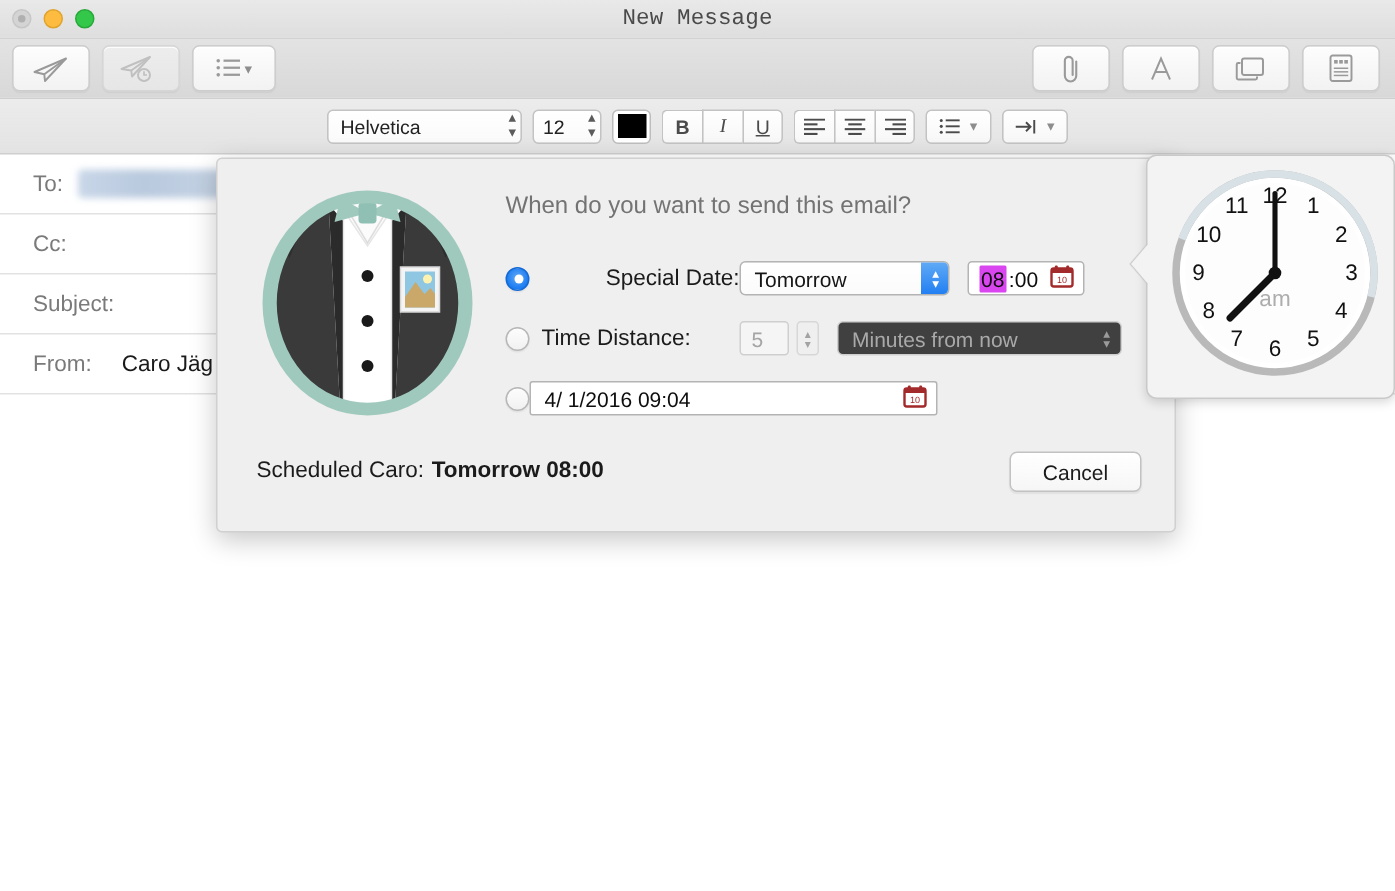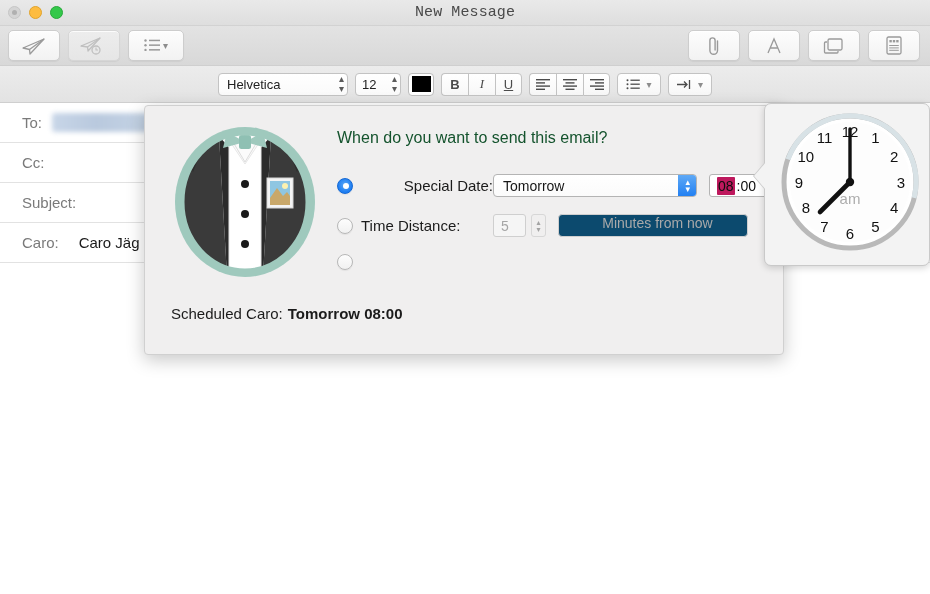--- a/index.html
+++ b/index.html
@@ -127,21 +127,21 @@
     position: absolute; left: 144px; top: 105px; width: 640px; height: 250px;
     background: #f0efef;
     border: 1px solid #d0d0d0;
     border-radius: 4px;
     box-shadow: 0 5px 18px rgba(0,0,0,.22);
     z-index: 20;
   }
   .tux { position: absolute; left: 26px; top: 20px; width: 148px; height: 152px; }
   .dlg-title {
     position: absolute; left: 192px; top: 23px;
-    font-size: 16px; color: #14532d;
+    font-size: 16px; color: #737373;
   }
   .row { position: absolute; left: 192px; display: flex; align-items: center; }
   .row.r1 { top: 68px; text-align: right; }
   .row.r2 { top: 108px; }
   .row.r3 { top: 148px; }
   .radio {
     width: 16px; height: 16px; border-radius: 50%;
     background: linear-gradient(#fdfdfd,#f1f1f1);
     border: 1px solid #b7b7b7; flex: none;
     box-shadow: 0 1px 1px rgba(0,0,0,.06);
@@ -166,21 +166,21 @@
   }
   .select .bluestep {
     width: 19px; height: 23px; flex: none; margin: -1px -1px -1px 0;
     background: linear-gradient(#62abf6,#1f7ef2);
     border-radius: 0 4px 4px 0;
     display: flex; flex-direction: column;
     align-items: center; justify-content: center; color: #fff;
     font-size: 9px; line-height: 7px; letter-spacing: -.5px;
   }
   .select.disabled {
-    background: #0c4a6e; border-color: #cfcfcf; color: #a9a9a9; flex-direction: column;
+    background: #404040; border-color: #cfcfcf; color: #a9a9a9;
   }
   .select.disabled .graystep {
     width: 19px; height: 23px; flex: none;
     display: flex; flex-direction: column; align-items:center; justify-content:center;
     color:#9b9b9b; font-size:9px; line-height:7px; letter-spacing:-.5px;
   }
 
   .numfield {
     width: 33px; height: 23px; border-radius: 3px;
     background: #f5f5f5; border: 1px solid #cfcfcf;
@@ -193,21 +193,21 @@
     display: flex; flex-direction: column; align-items: center; justify-content: center;
     color: #a3a3a3; font-size: 8px; line-height: 7px;
   }
 
   .timefield {
     height: 23px; border-radius: 3px;
     background: #ffffff; border: 1px solid #b4b4b4;
     display: flex; align-items: center; padding: 0 6px 0 7px;
     font-size: 14px; color: #0d0d0d; gap: 2px;
   }
-  .hl { background: #be185d; color: #0d0d0d; padding: 1px 1px; border-radius: 1px; }
+  .hl { background: #d946ef; color: #0d0d0d; padding: 1px 1px; border-radius: 1px; }
   .calicon { margin-left: auto; }
 
   .datefield {
     width: 272px; height: 23px; border-radius: 2px;
     background: #ffffff; border: 1px solid #b4b4b4;
     display: flex; align-items: center; padding: 0 6px 0 9px;
     font-size: 14px; color: #0d0d0d;
   }
 
   .sched {
@@ -385,21 +385,21 @@
     </div>
     <div class="field-row">
       <span>Cc:</span>
       <span class="fval"></span>
     </div>
     <div class="field-row">
       <span>Subject:</span>
       <span class="fval"></span>
     </div>
     <div class="field-row">
-      <span>Caro:</span>
+      <span>From:</span>
       <span class="fval">Caro Jäg</span>
     </div>
   </div>
 
   <div class="clockpop">
     <div class="beak"></div>
     <svg class="clockface" viewBox="0 0 140 140">
       <circle cx="70" cy="70" r="66" fill="#ffffff" stroke="#b9b9b9" stroke-width="5"></circle>
       <circle cx="70" cy="70" r="66" fill="none" stroke="#d8e2e6" stroke-width="5" stroke-dasharray="200 250" transform="rotate(200 70 70)"></circle>
       <circle cx="70" cy="70" r="60" fill="#fdfdfd"></circle>
@@ -461,21 +461,21 @@
         </g>
       </g>
       <ellipse cx="74" cy="76" rx="64" ry="70" fill="none" stroke="#9fc9bd" stroke-width="7"></ellipse>
     </svg>
 
     <div class="dlg-title">When do you want to send this email?</div>
 
     <div class="row r1">
       <div class="radio on"></div>
       <div class="rlabel">Special Date:</div>
-      <div class="select" style="width:204px">
+      <div class="select" style="width:140px">
         <span>Tomorrow</span>
         <span class="bluestep">▴<br>▾</span>
       </div>
       <div class="timefield" style="width:78px; margin-left:12px">
         <span class="hl">08</span>
         <span>:00</span>
         <span class="calicon">
           <svg width="16" height="16" viewBox="0 0 16 16">
             <rect x="1" y="3" width="14" height="12" rx="1.5" fill="#fff" stroke="#a32a2a" stroke-width="1.6"></rect>
             <rect x="1" y="3" width="14" height="3" fill="#a32a2a"></rect>
@@ -495,22 +495,35 @@
       </div>
       <div class="stepper">▴<br>▾</div>
       <div class="select disabled" style="width:190px; margin-left:12px">
         <span>Minutes from now</span>
         <span class="graystep">▴<br>▾</span>
       </div>
     </div>
 
     <div class="row r3">
       <div class="radio"></div>
+      <div class="datefield">
+        <span>4/  1/2016 09:04</span>
+        <span class="calicon">
+          <svg width="16" height="16" viewBox="0 0 16 16">
+            <rect x="1" y="3" width="14" height="12" rx="1.5" fill="#fff" stroke="#a32a2a" stroke-width="1.6"></rect>
+            <rect x="1" y="3" width="14" height="3" fill="#a32a2a"></rect>
+            <rect x="3.2" y="1" width="2" height="3" rx=".8" fill="#a32a2a"></rect>
+            <rect x="10.8" y="1" width="2" height="3" rx=".8" fill="#a32a2a"></rect>
+            <text x="8" y="12.4" font-family="'Liberation Sans', sans-serif" font-size="6" fill="#a32a2a" text-anchor="middle">10</text>
+          </svg>
+        </span>
+      </div>
     </div>
 
     <div class="sched">
       <span>Scheduled Caro:</span><b>Tomorrow 08:00</b>
     </div>
     <div class="dlg-buttons">
+      <div class="btn cancel">Cancel</div>
     </div>
   </div>
 
 </div>
 
 </body></html>

